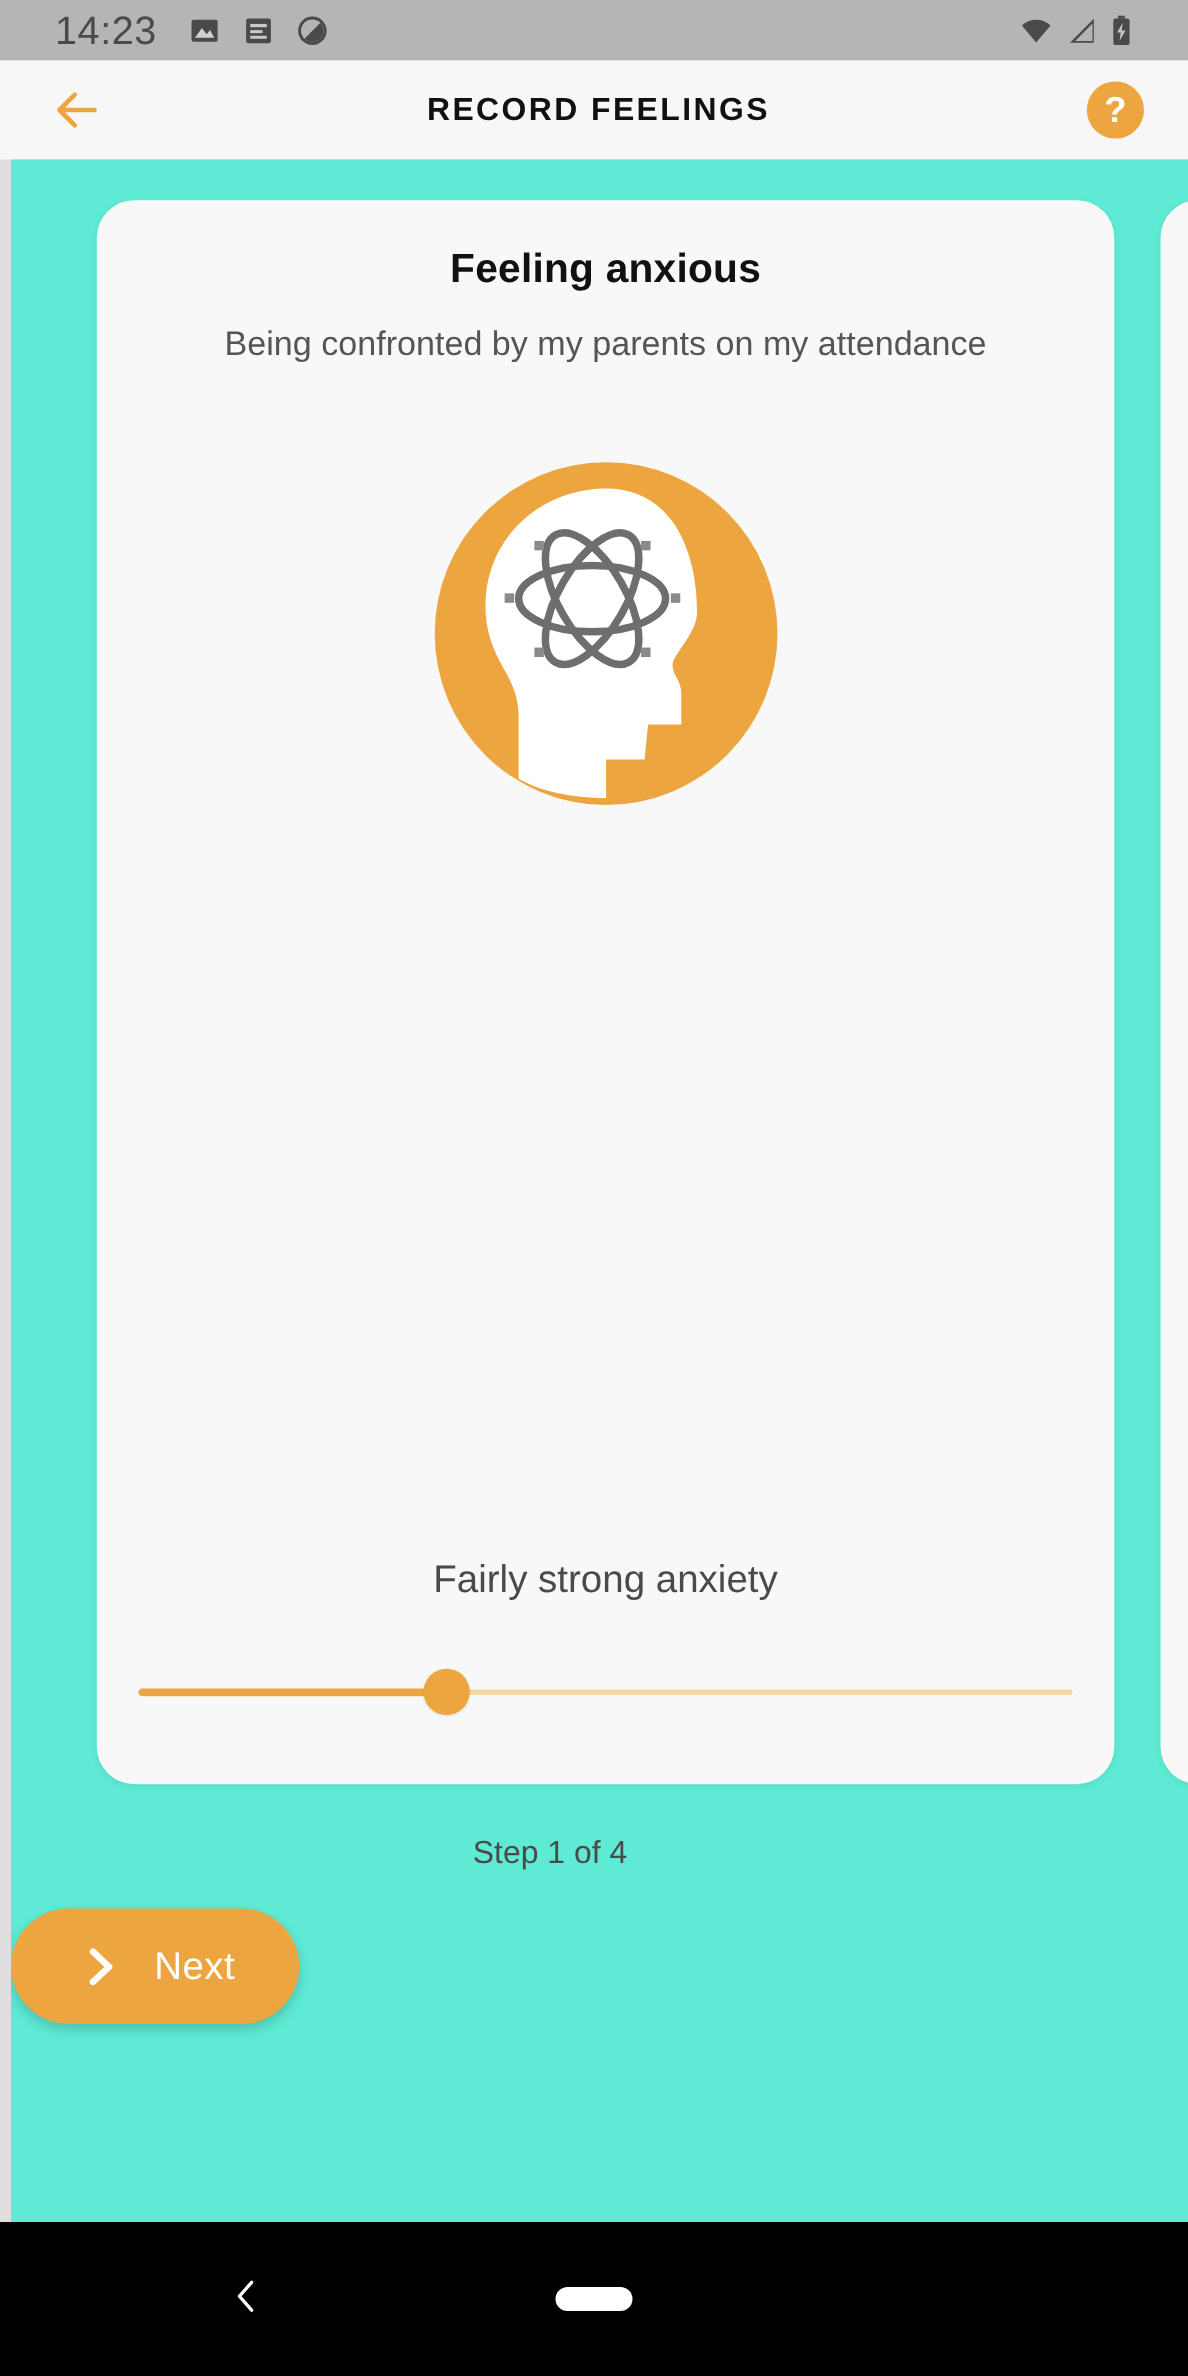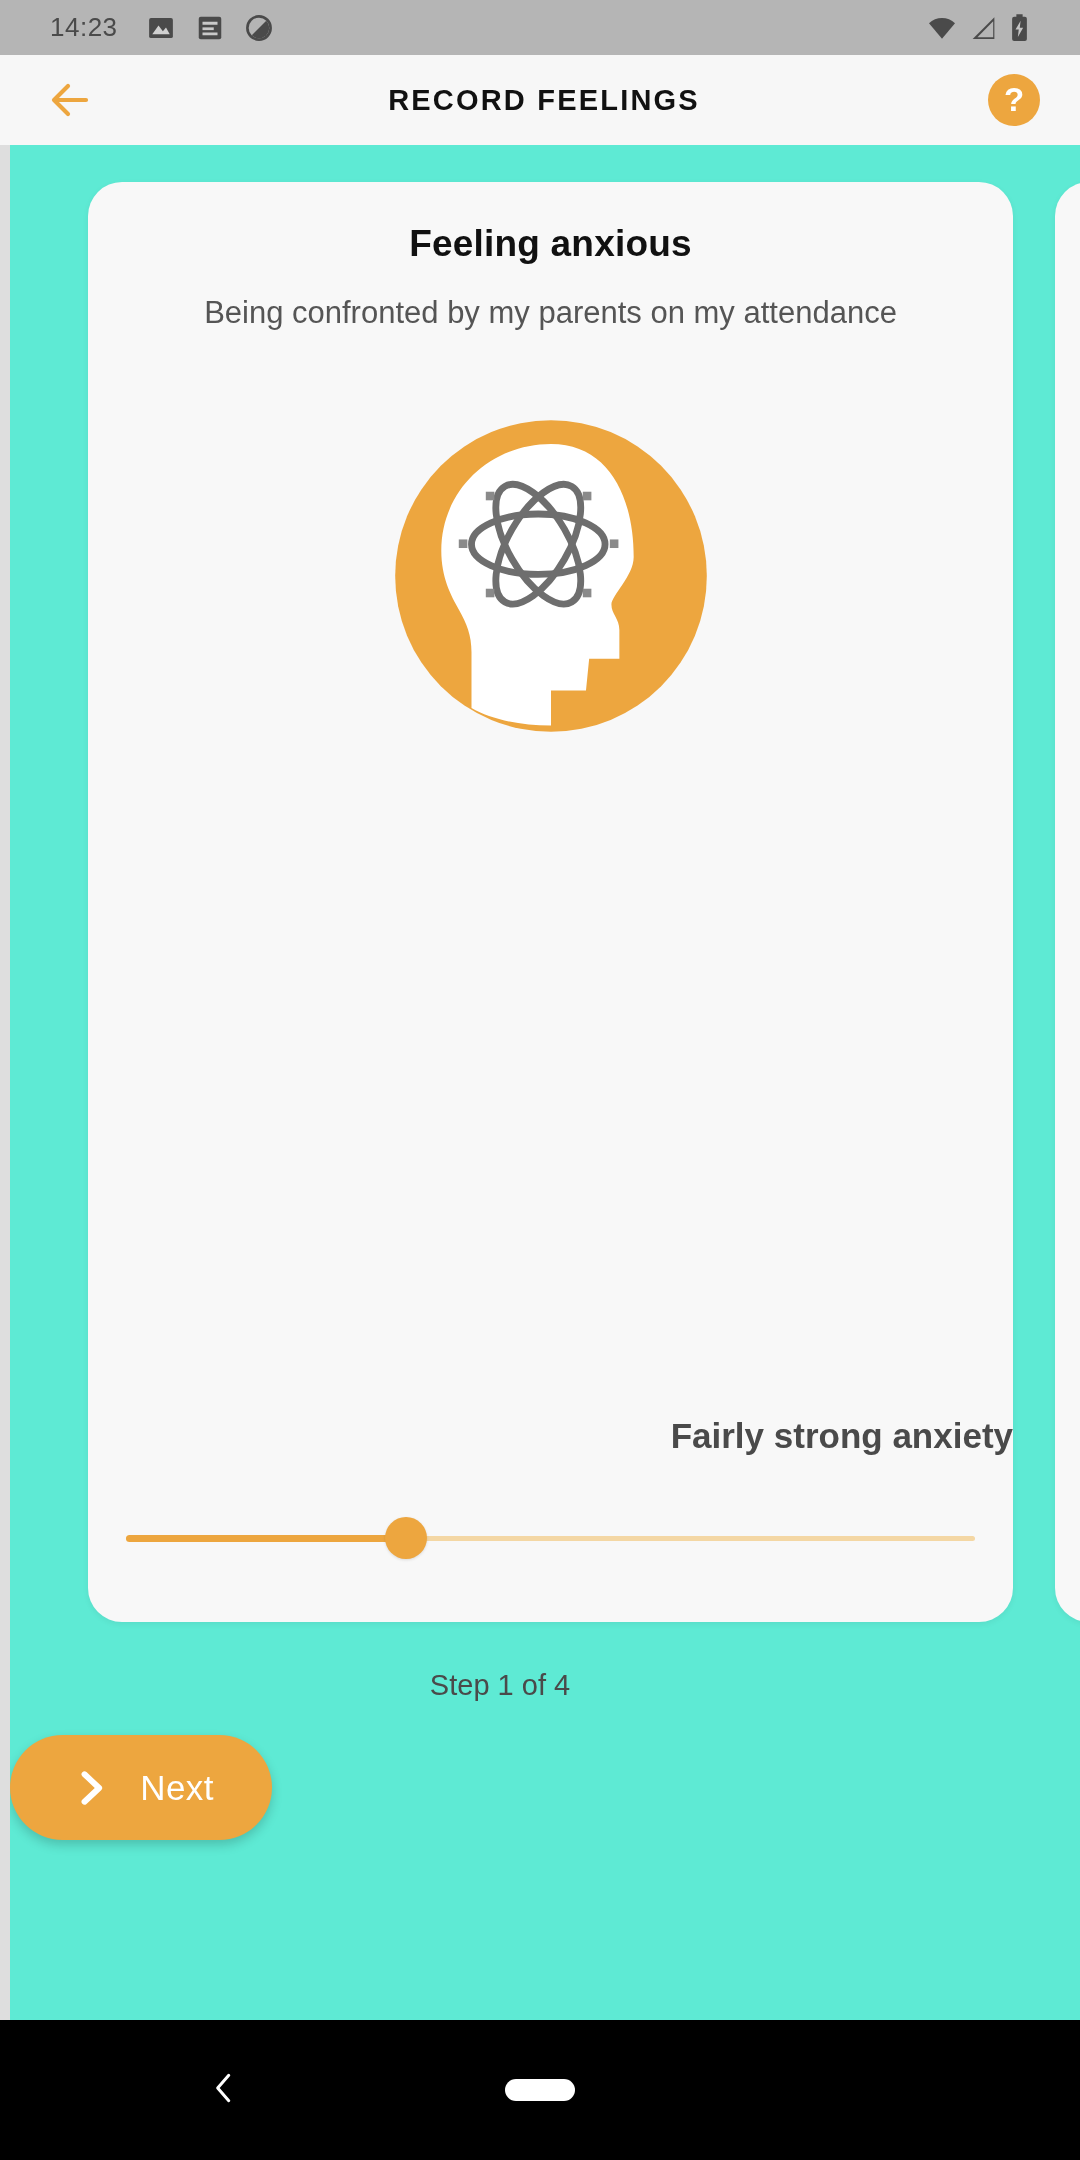--- a/index.html
+++ b/index.html
@@ -11,21 +11,21 @@
   }
   .phone { position:relative; width:1080px; height:2160px; background:#dedede; }
 
   
   .statusbar {
     position:absolute; top:0; left:0; width:1080px; height:55px;
     background:#b5b5b5; display:flex; align-items:center;
     padding:0 28px;
   }
   .sb-time {
-    font-size:26px; color:#4a4a4a; font-weight:400;
+    font-size:36px; color:#4a4a4a; font-weight:400;
     letter-spacing:0.5px; margin-left:22px;
   }
   .sb-left-icons { display:flex; align-items:center; gap:20px; margin-left:28px; }
   .sb-right { margin-left:auto; display:flex; align-items:center; gap:11px; margin-right:22px; }
   .sb-ico { display:block; }
 
   
   .appbar {
     position:absolute; top:55px; left:0; width:1080px; height:90px;
     background:#f7f7f7; display:flex; align-items:center;
@@ -77,21 +77,21 @@
   .illus-wrap {
     position:absolute; top:235px; left:0; width:100%;
     display:flex; justify-content:center;
   }
 
   
   .slider-block {
     position:absolute; bottom:54px; left:0; width:100%;
   }
   .slider-label {
-    text-align:right; font-size:35px; color:#4a4a4a; font-weight:700;
+    text-align:center; font-size:35px; color:#4a4a4a; font-weight:400;
     margin-bottom:52px;
   }
   .slider-row {
     position:relative; height:60px;
     margin:0 38px;
     display:flex; align-items:center;
   }
   .track-bg {
     position:absolute; left:0; right:0; top:50%;
     height:5px; margin-top:-2.5px;

